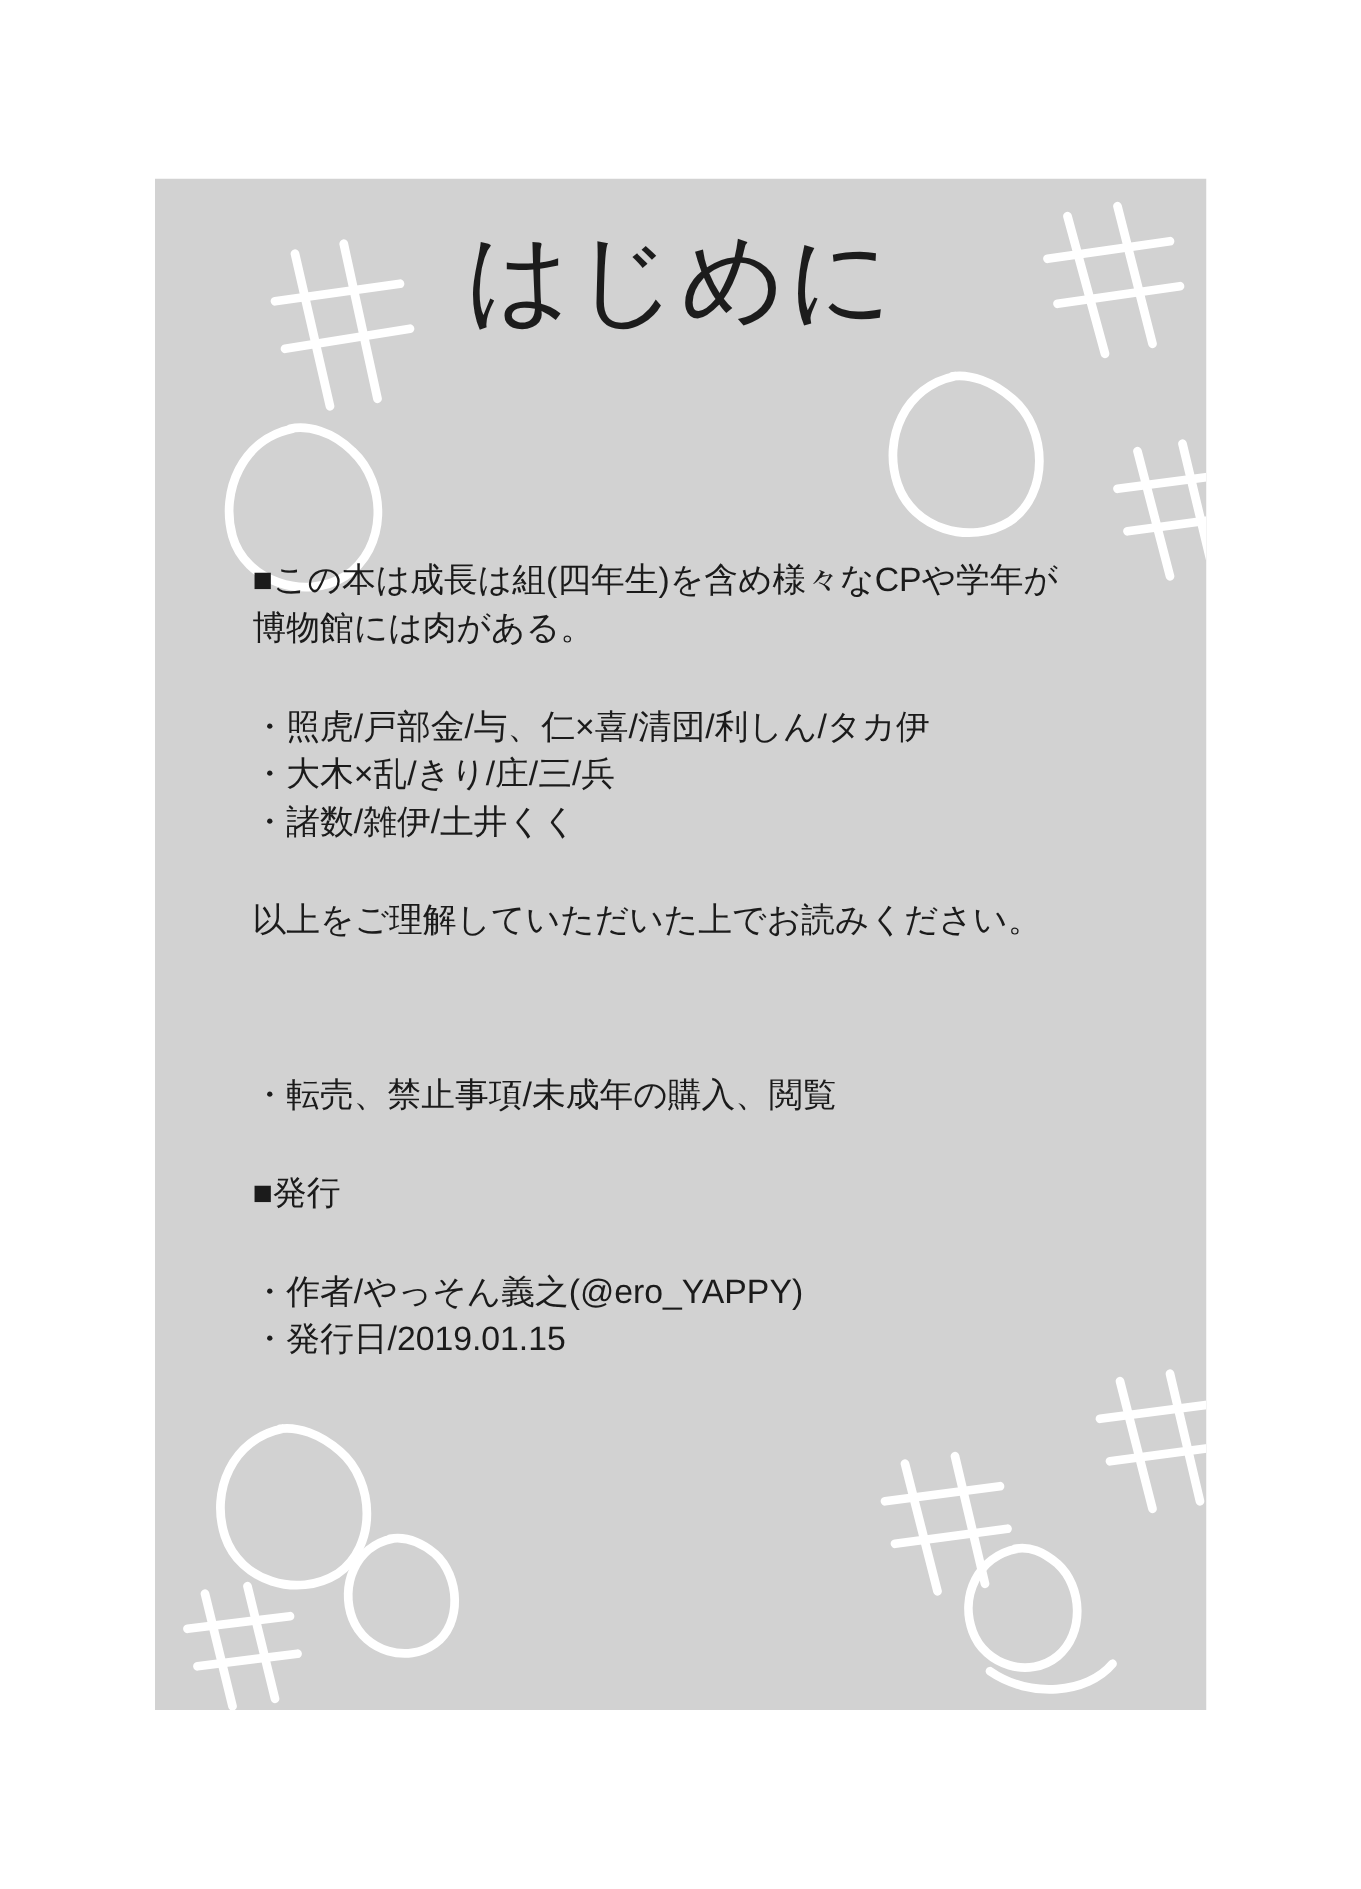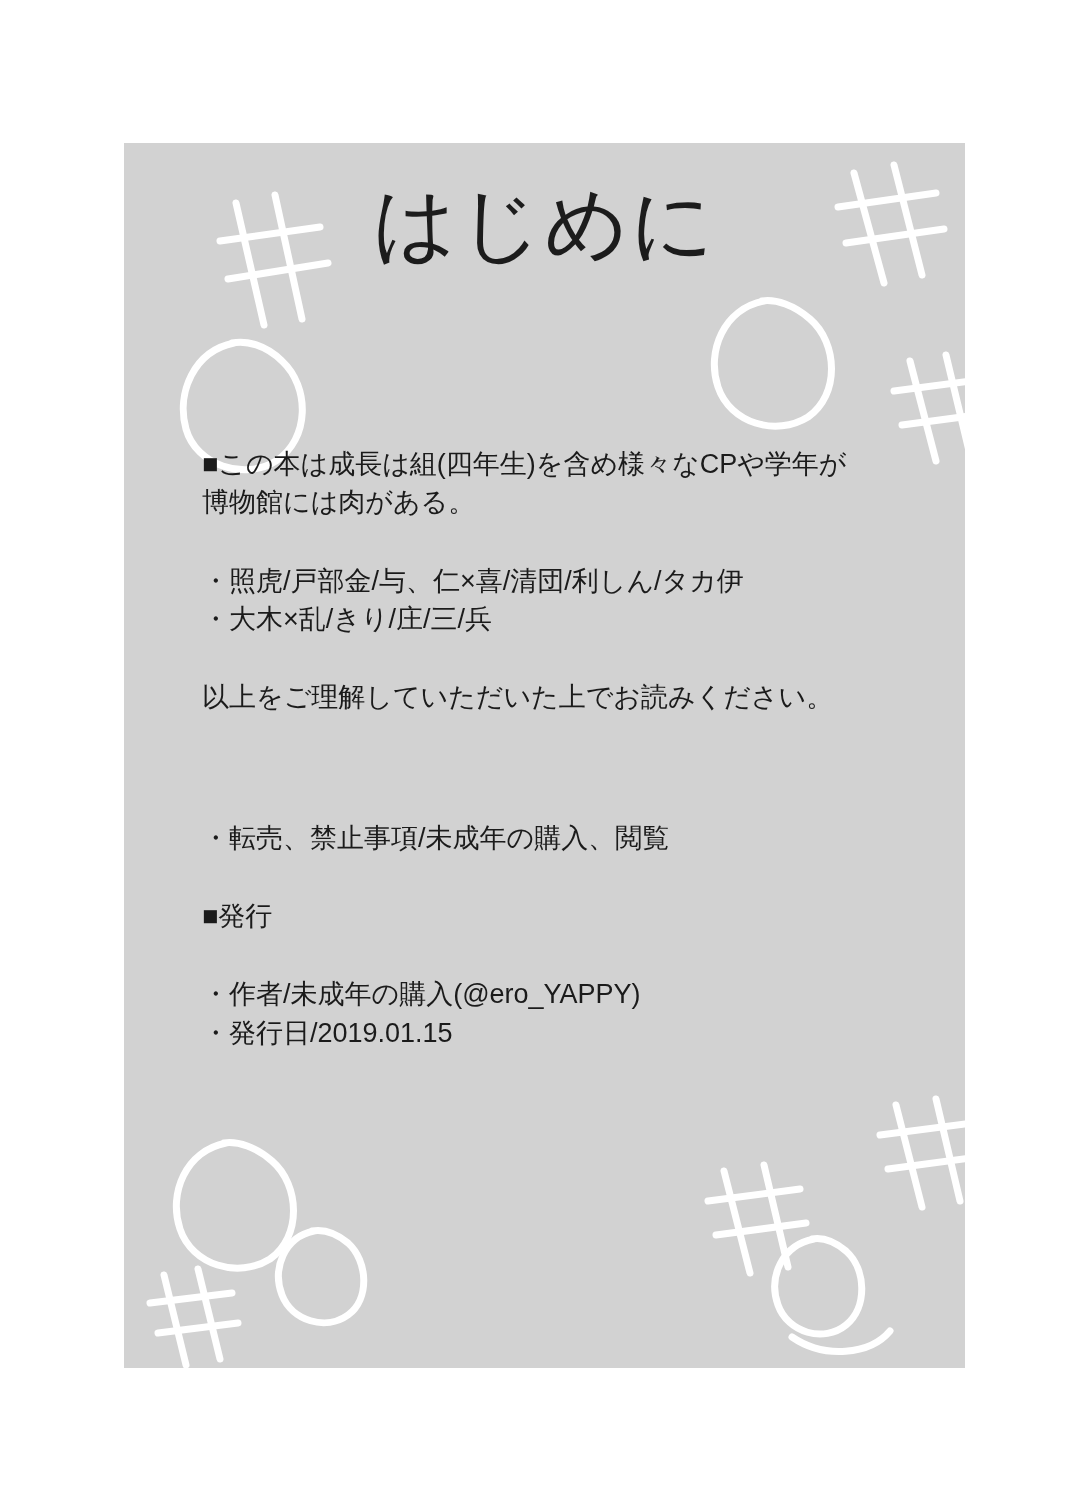--- a/index.html
+++ b/index.html
@@ -119,38 +119,39 @@
     <div class="para">
       <div class="nowrap">■この本は成長は組(四年生)を含め様々なCPや学年が</div>
       <div class="nowrap">博物館には肉がある。</div>
     </div>
 
     <div class="gap-md"></div>
 
     <div class="para pair-list">
       <div>・照虎/戸部金/与、仁×喜/清団/利しん/タカ伊</div>
       <div>・大木×乱/きり/庄/三/兵</div>
+      <div>・諸数/雑伊/土井くく</div>
     </div>
 
     <div class="gap-md"></div>
 
     <div class="para">以上をご理解していただいた上でお読みください。</div>
 
     <div class="gap-lg"></div>
 
 
     <div class="gap-md"></div>
 
     <div class="para">・転売、禁止事項/未成年の購入、閲覧</div>
 
     <div class="gap-md"></div>
 
     <div class="para block-head">■発行</div>
 
     <div class="gap-md"></div>
 
     <div class="para pair-list">
-      <div>・作者/未成年の購入(@ero_YAPPY)</div>
+      <div>・作者/やっそん義之(@ero_YAPPY)</div>
       <div>・発行日/2019.01.15</div>
     </div>
   </div>
 
 </div>
 
 </body></html>

